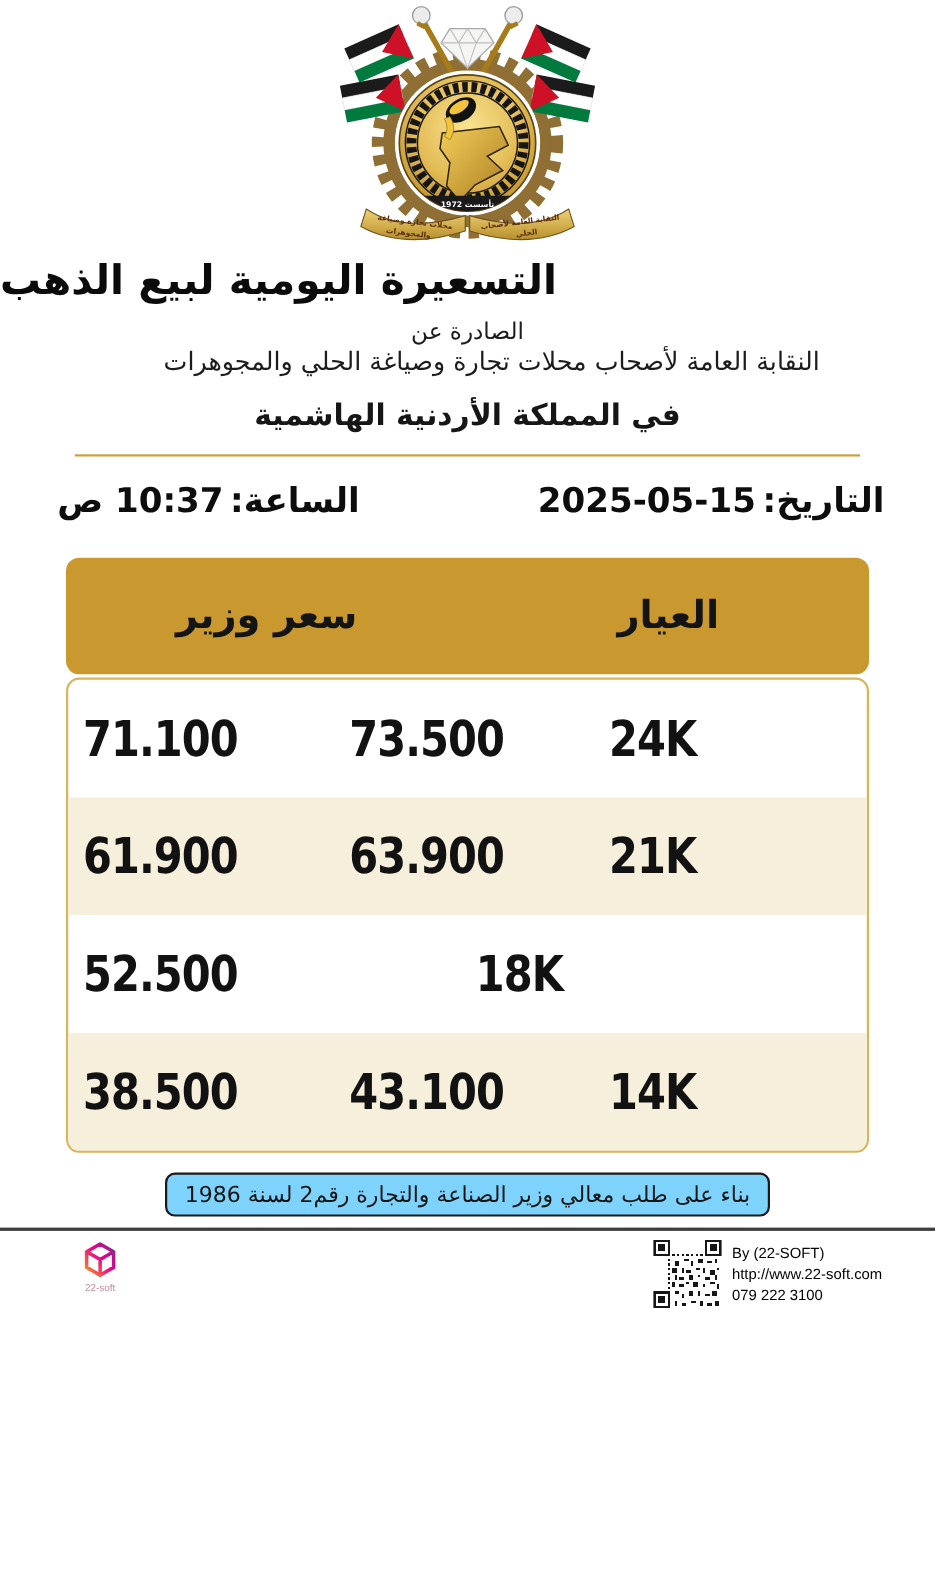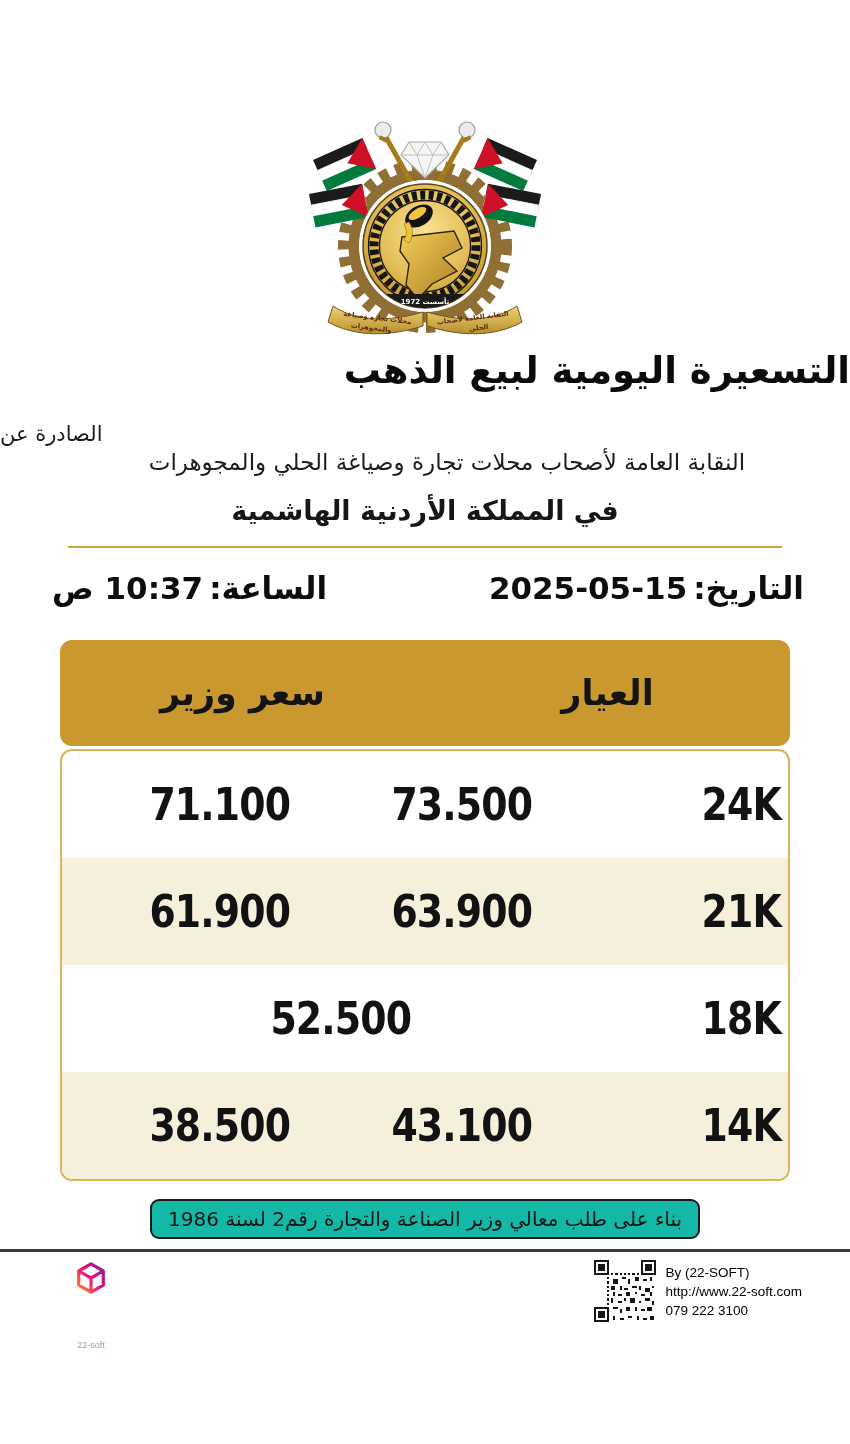--- a/index.html
+++ b/index.html
@@ -4,55 +4,55 @@
 <style>
   html,body{margin:0;padding:0;}
   body{
     width:850px;height:1444px;
     background:#ffffff;
     font-family:"DejaVu Sans", sans-serif;
     color:#111;
     position:relative;
     overflow:hidden;
   }
-  .logo-wrap{padding-top:116px;display:flex;justify-content:center;}
-  .title{margin-top:4px;text-align:right;font-size:37px;font-weight:700;color:#0b0b0b;line-height:1.25;}
-  .issued{margin-top:28px;text-align:left;font-size:21px;color:#1c1c1c;}
+  .logo-wrap{display:flex;justify-content:center;}
+  .title{margin-top:4px;text-align:left;font-size:37px;font-weight:700;color:#0b0b0b;line-height:1.25;}
+  .issued{margin-top:11px;text-align:center;font-size:21px;color:#1c1c1c;}
   .org{margin-top:3px;text-align:center;font-size:23px;color:#1c1c1c;padding-left:44px;}
   .location{margin-top:20px;text-align:center;font-size:27px;font-weight:600;color:#161616;}
   .gold-hr{width:714px;margin:20px auto 0;border:0;border-top:2px solid #C9A23C;height:0;}
   .date-row{
     direction:rtl;display:flex;justify-content:space-between;align-items:baseline;
     padding:0 46px;margin-top:22px;font-size:31px;font-weight:700;color:#0d0d0d;
   }
   .date-item span{margin-left:6px;}
   .price-table{margin:34px 60px 0;}
   .thead{
     background:#C9992F;border-radius:12px;height:106px;
     display:flex;direction:rtl;align-items:center;
     font-size:35px;font-weight:700;color:#141414;
   }
   .thead .col{flex:1;text-align:center;}
   .tbody{margin-top:3px;border:2px solid #D8B45A;border-radius:12px;overflow:hidden;background:#fff;}
   .trow{height:107px;display:flex;direction:rtl;align-items:center;}
   .trow.alt{background:#F6EFDC;}
-  .cell{flex:1;display:flex;justify-content:flex-start;align-items:center;}
+  .cell{flex:1;display:flex;justify-content:flex-end;align-items:center;}
   .cell .val{
     display:inline-block;transform:scaleX(.84);transform-origin:center;
     font-size:45px;font-weight:800;letter-spacing:-1px;color:#121212;
     font-family:"DejaVu Sans", sans-serif;
   }
   .note-box{
     width:fit-content;margin:18px auto 0;direction:rtl;
     border:2px solid #1a1a1a;border-radius:9px;padding:6px 16px;
-    font-size:20px;color:#141414;background:#14b8a6;
+    font-size:20px;color:#141414;background:#7dd3fc;
   }
   .divider{margin-top:10px;width:100%;height:3px;background:#3D3D3D;}
   .bottom-bar{display:flex;justify-content:space-between;align-items:flex-start;padding:8px 48px 0;}
-  .soft-logo{display:flex;flex-direction:column;align-items:center;margin-left:26px;gap:41px;}
+  .soft-logo{display:flex;flex-direction:column;align-items:center;margin-left:26px;}
   .soft-logo .caption{font-size:9px;color:#C08F9F;margin-top:1px;font-family:"Liberation Sans",sans-serif;}
   .qr-block{display:flex;gap:9px;align-items:flex-start;}
   .qr-text{font-family:"Liberation Sans",sans-serif;font-size:13.5px;color:#000000;line-height:1.4;padding-top:4px;}
   svg text{font-family:"DejaVu Sans",sans-serif;}
 </style>
 </head>
 <body>
 
 <div class="logo-wrap">
   <svg width="252" height="228" viewBox="0 0 240 228" aria-hidden="true">

